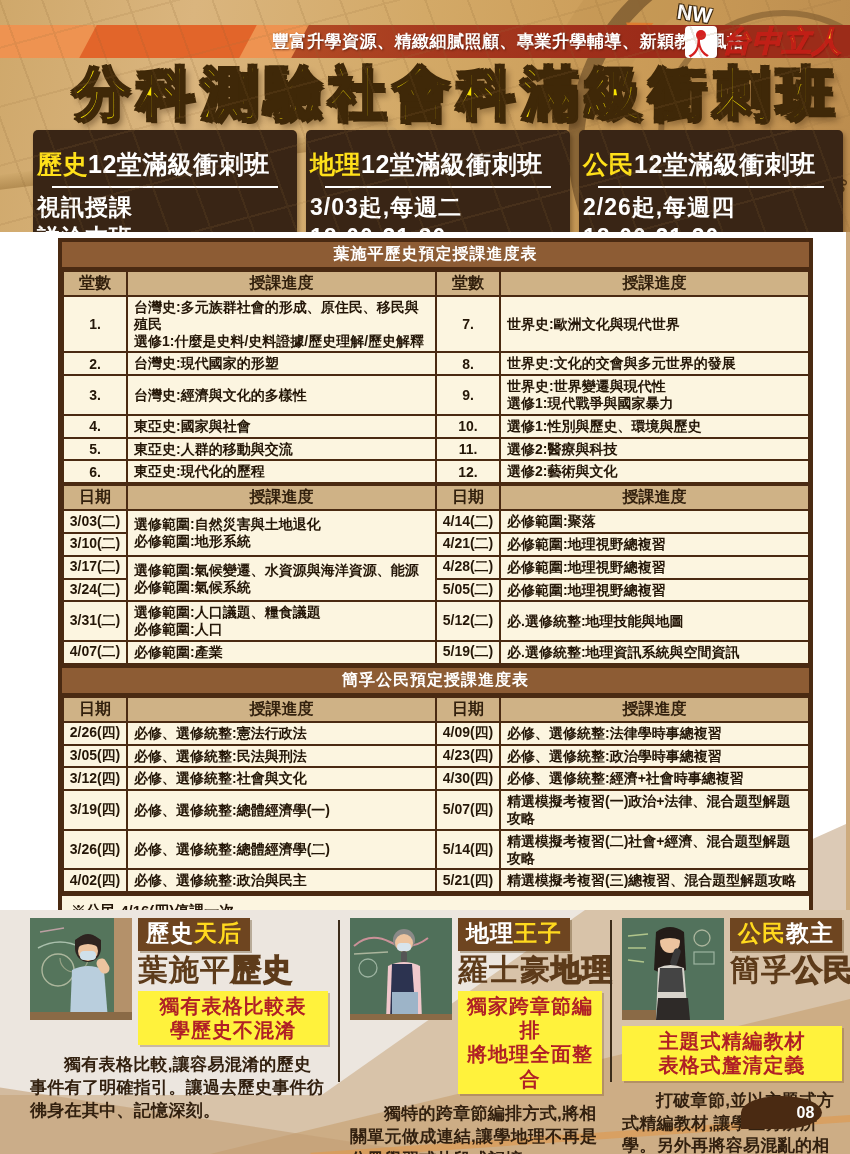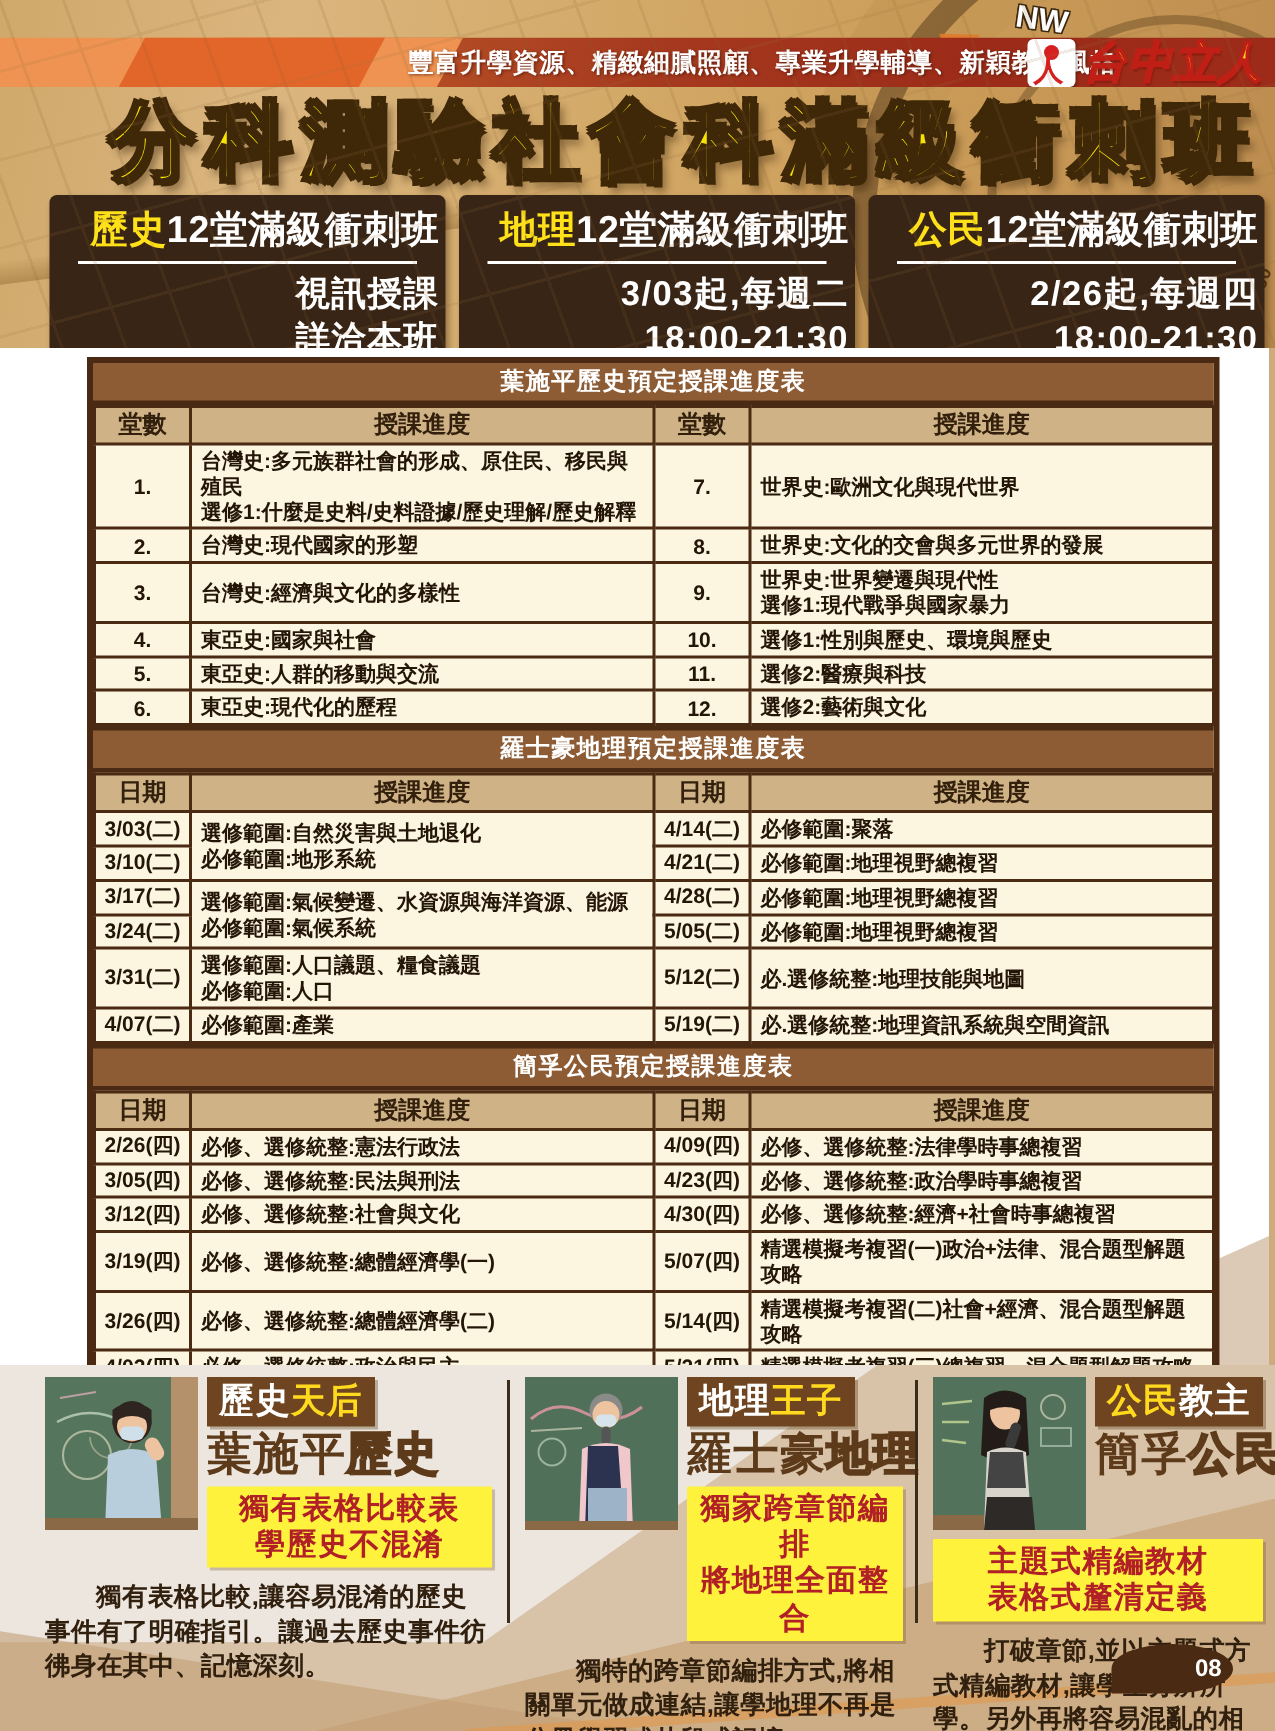--- a/index.html
+++ b/index.html
@@ -44,21 +44,21 @@
     -webkit-text-stroke:1.3px #c01f16;text-shadow:1px 2px 1px rgba(120,20,10,.55);}
 
   
   .main-title{position:absolute;top:56px;left:0;width:100%;text-align:center;white-space:nowrap;
     font-size:57px;font-weight:900;letter-spacing:7px;color:#f8e300;
     -webkit-text-stroke:2px #3f2808;
     text-shadow:3px 3px 0 #3f2808,-2px -2px 0 #3f2808,2px -2px 0 #3f2808,-2px 2px 0 #3f2808,5px 6px 6px rgba(40,20,0,.45);margin-left:32px;}
 
   
   .class-boxes{position:absolute;top:130px;left:33px;width:810px;display:flex;gap:9px;}
-  .class-box{flex:1;background:#392515;border-radius:5px;padding:6px 4px 9px;text-align:right;color:#fff;
+  .class-box{flex:1;background:#392515;border-radius:5px;padding:18px 4px 9px;text-align:left;color:#fff;
     box-shadow:2px 3px 4px rgba(40,20,0,.35);}
   .class-box-title{font-size:25px;font-weight:900;white-space:nowrap;letter-spacing:.5px;}
   .class-box-title .subj{color:#ffe11a;}
   .class-divider{width:88%;margin:5px auto 5px;border-bottom:2.5px solid #fff;}
   .class-line{font-size:23px;font-weight:900;line-height:1.3;letter-spacing:1px;}
 
   
   .mid{position:absolute;top:232px;left:0;width:850px;height:700px;background:#fff;}
   .mid-edge{position:absolute;right:0;top:0;width:4px;height:100%;background:#cdab7d;}
   .mid-wedge{position:absolute;right:4px;bottom:0;width:240px;height:108px;background:#dccab6;
@@ -222,21 +222,20 @@
         </tr>
         <tr>
           <td class="num">6.</td>
           <td class="cell">東亞史:現代化的歷程</td>
           <td class="num">12.</td>
           <td class="cell">選修2:藝術與文化</td>
         </tr>
       </tbody>
         </table>
 
-      <div class="tbl-title not-first">羅士豪地理預定授課進度表</div>
       <table>
         <colgroup>
             <col class="c-num">
             <col class="c-les">
             <col class="c-num">
             <col class="c-les">
           </colgroup>
         <tbody>
             <tr class="th-row">
           <td>日期</td>

